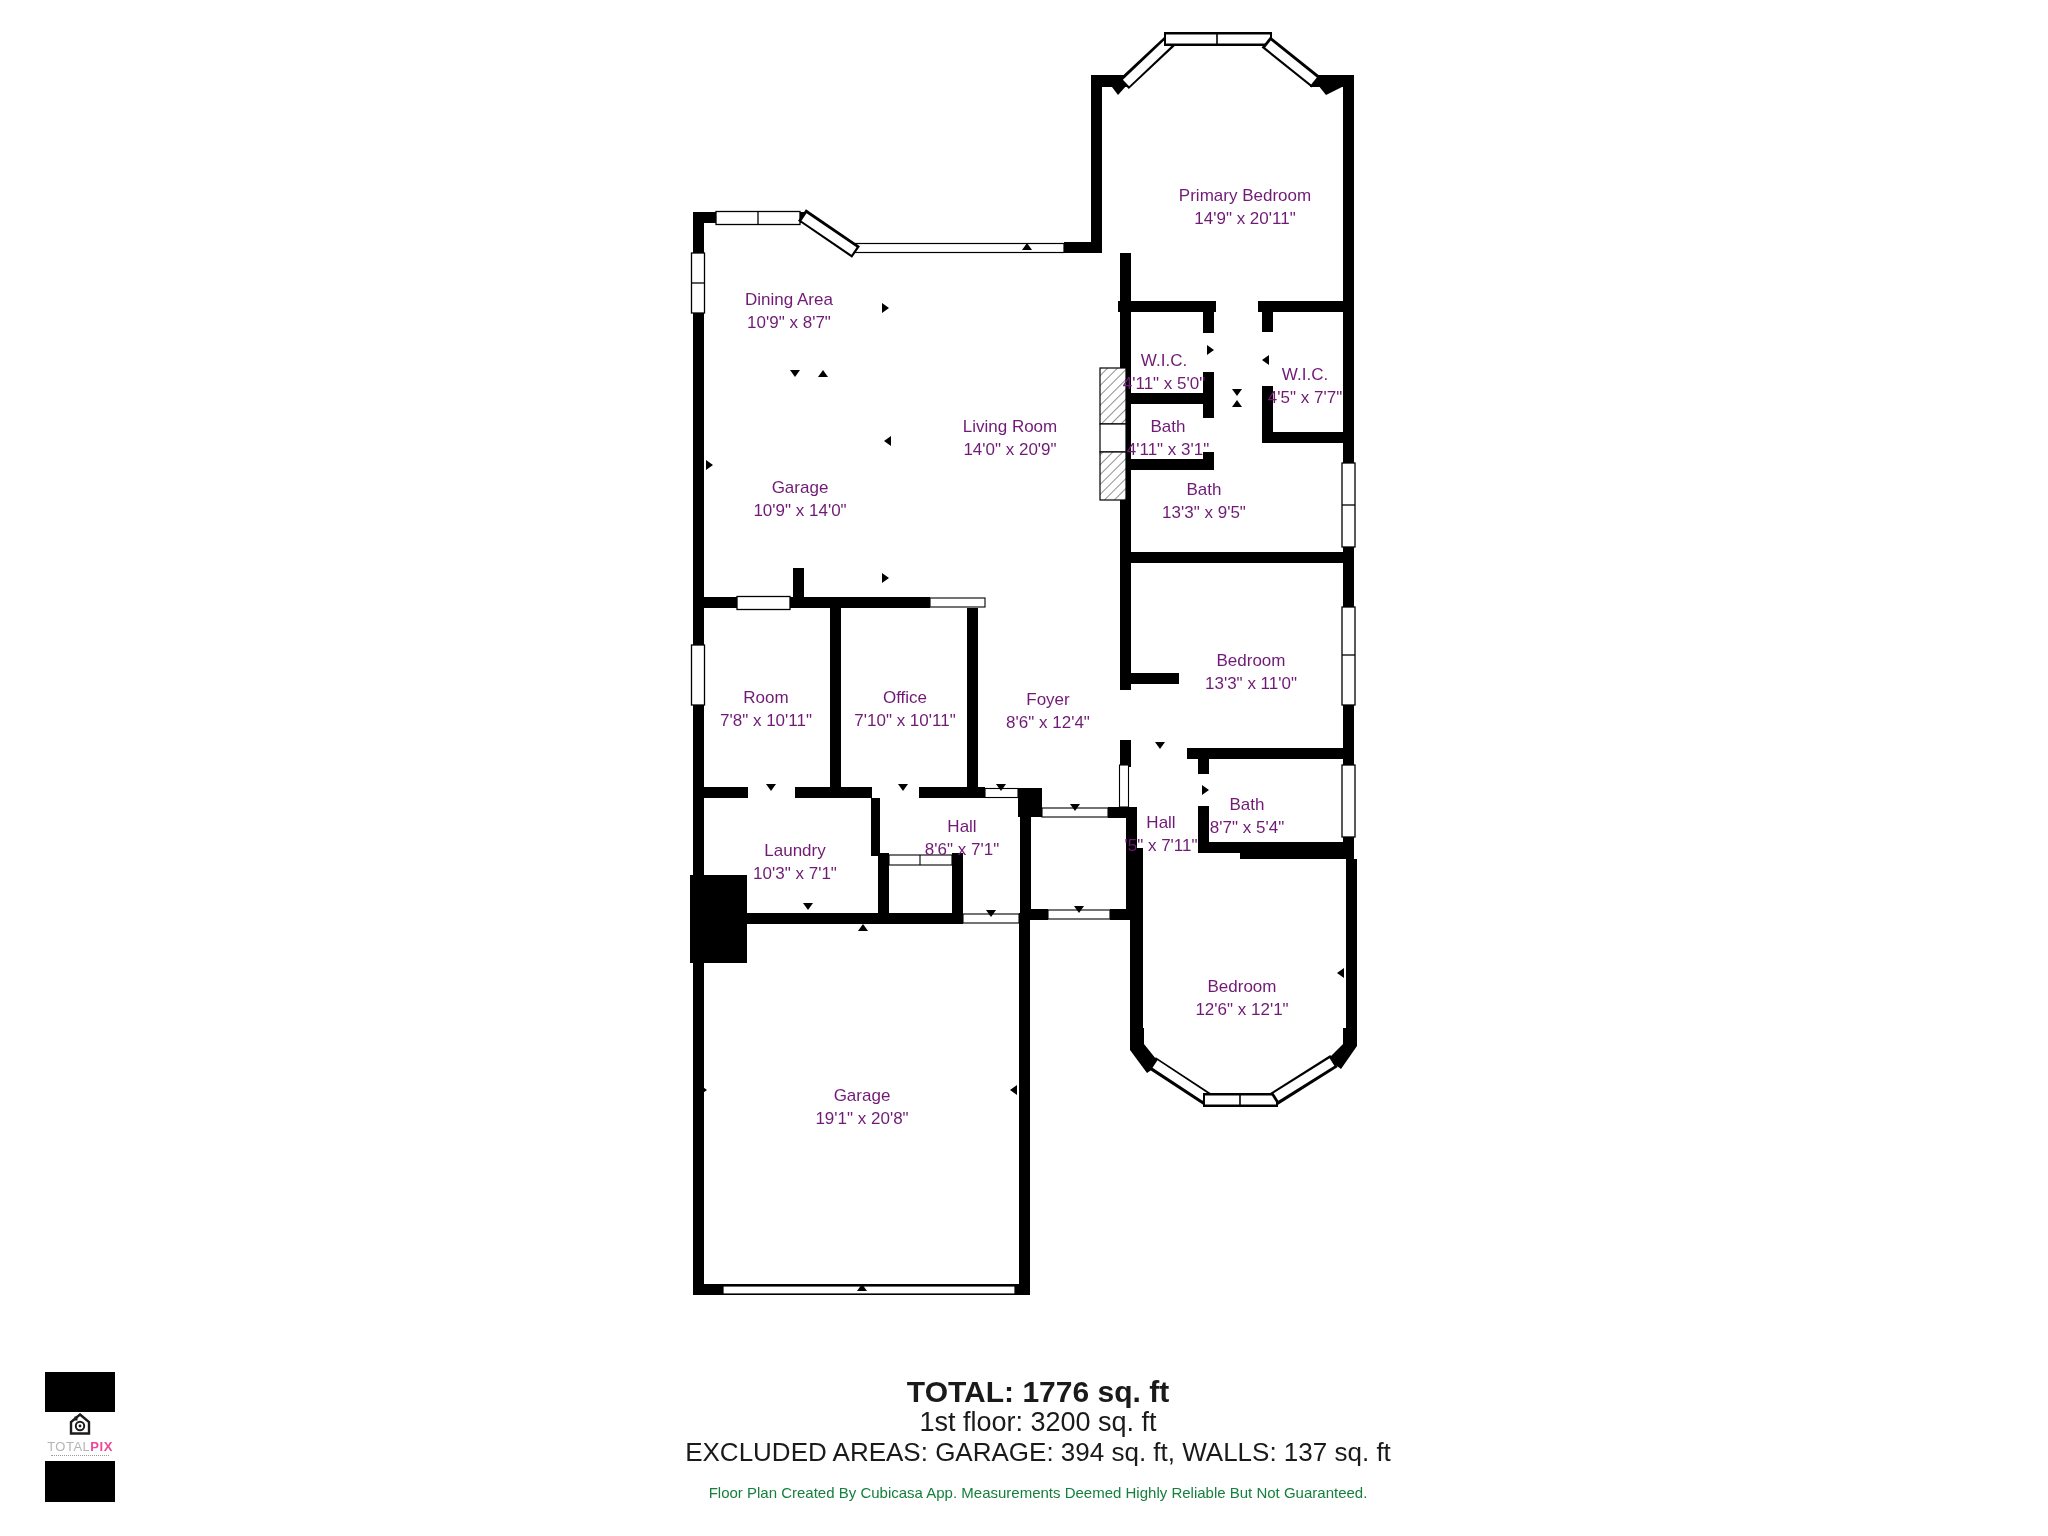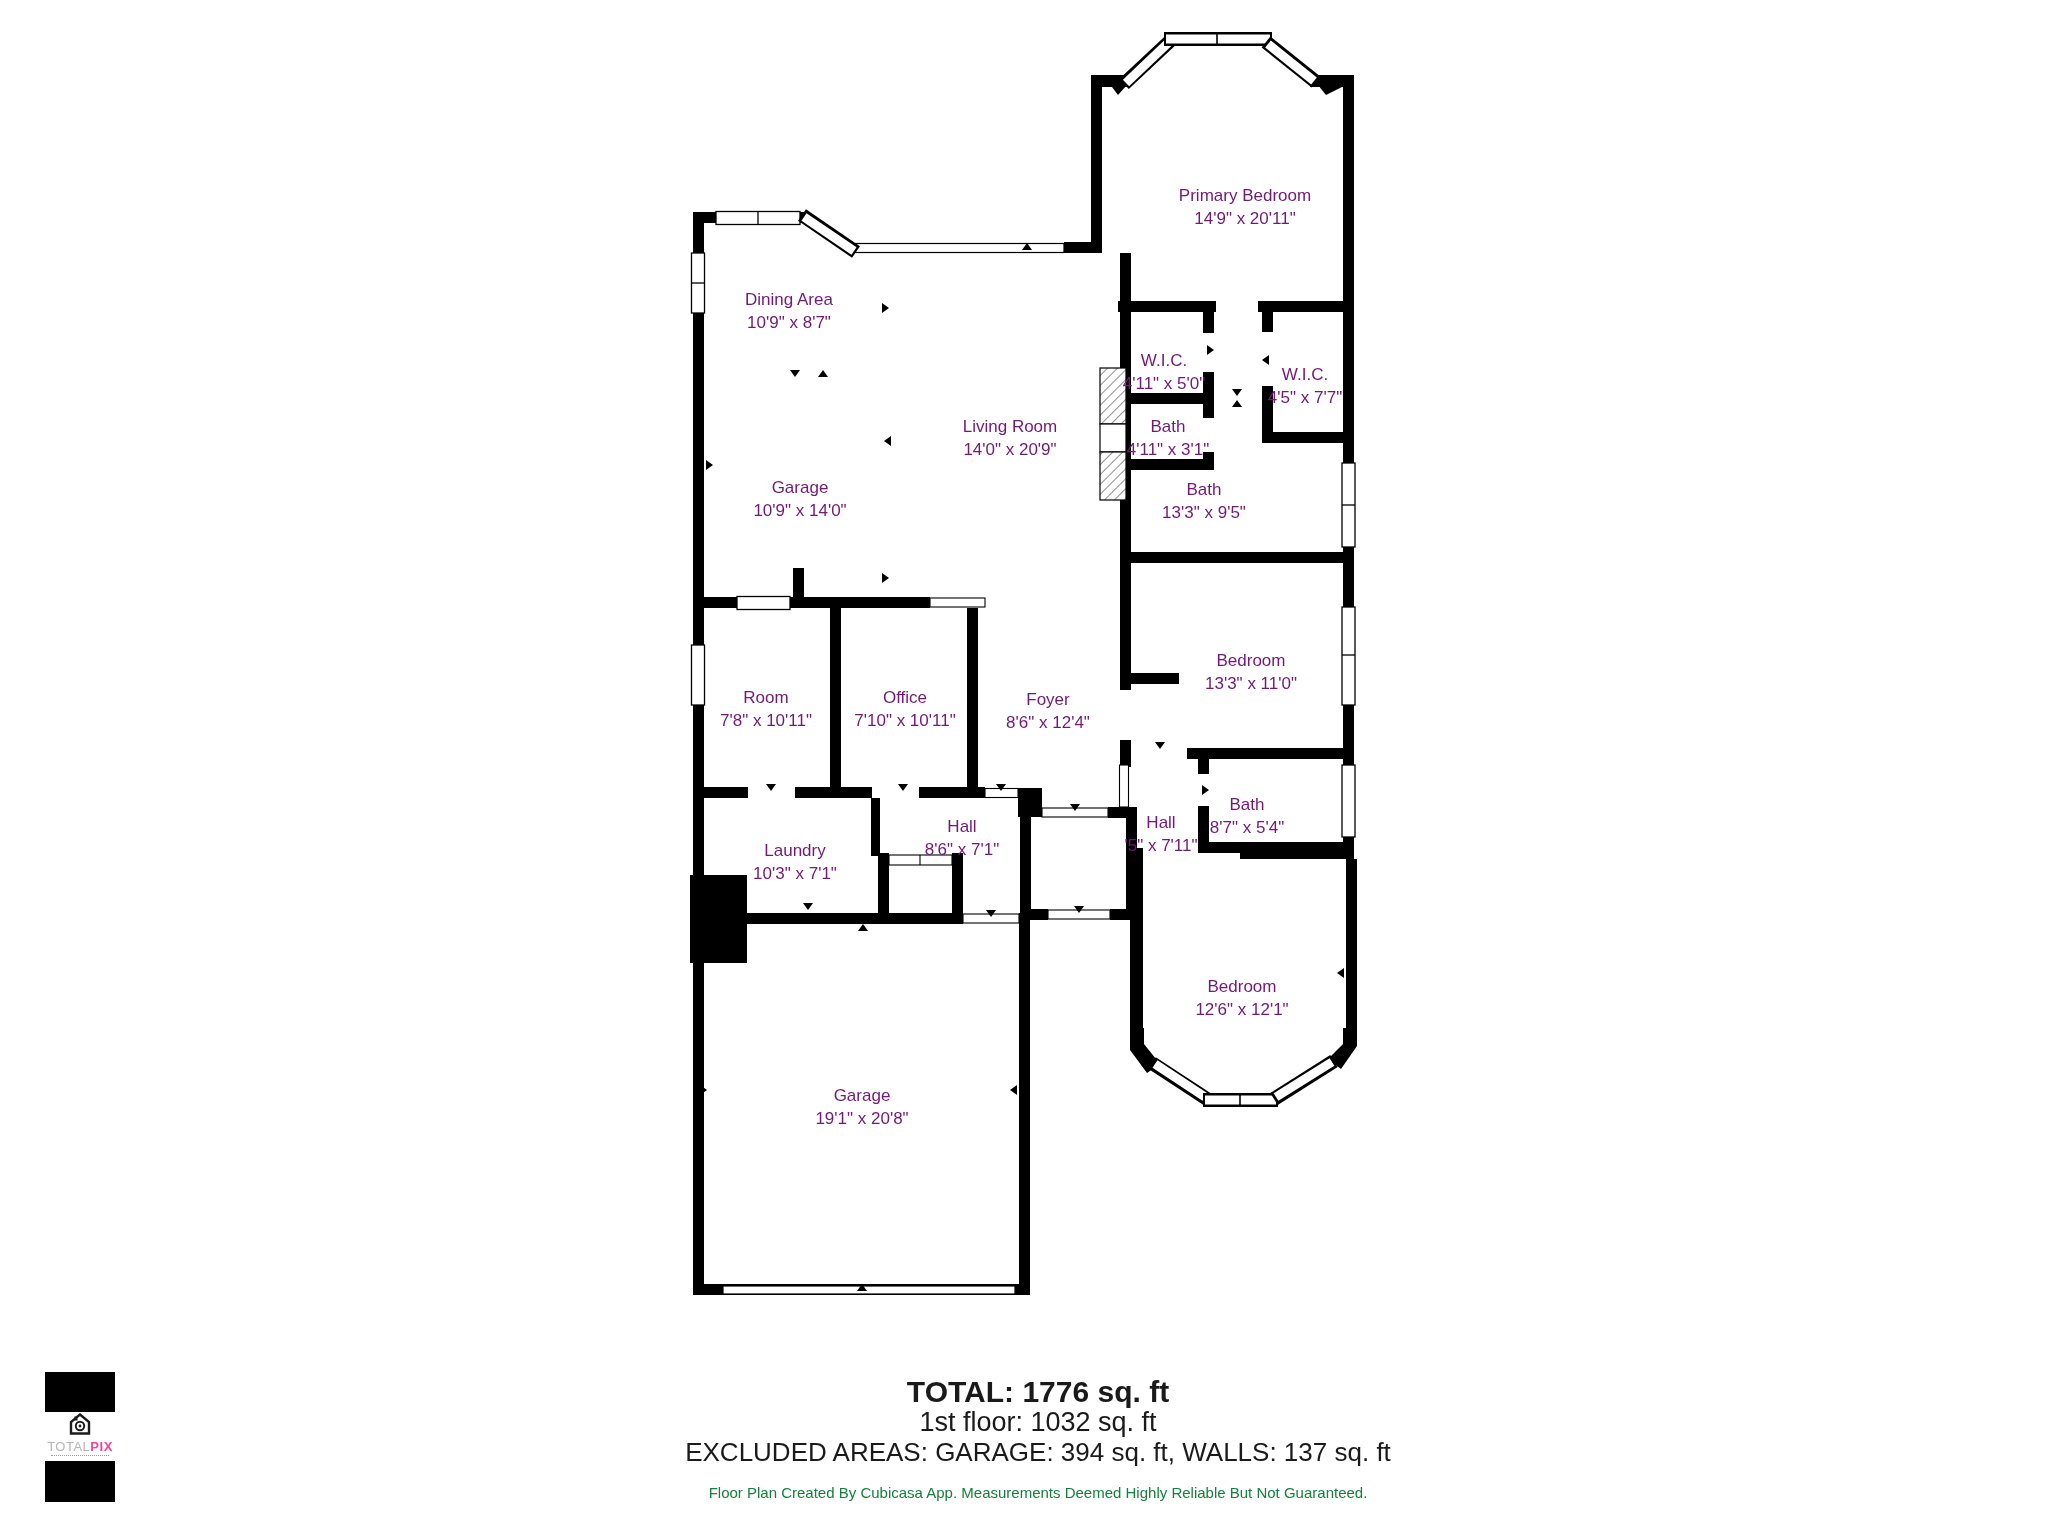--- a/index.html
+++ b/index.html
@@ -290,21 +290,21 @@
     <div>Bedroom</div>
     <div>12'6" x 12'1"</div>
   </div>
   <div class="room-label" style="left:862px;top:1107px">
     <div>Garage</div>
     <div>19'1" x 20'8"</div>
   </div>
 
   <div class="summary">
     <div class="total">TOTAL: 1776 sq. ft</div>
-    <div class="floor1">1st floor: 1032 sq. ft</div>
+    <div class="floor1">1st floor: 3200 sq. ft</div>
     <div class="excluded">EXCLUDED AREAS: GARAGE: 394 sq. ft, WALLS: 137 sq. ft</div>
     <div class="disclaimer">Floor Plan Created By Cubicasa App. Measurements Deemed Highly Reliable But Not Guaranteed.</div>
   </div>
 
   <div class="logo">
     <div class="block"></div>
     <div class="mid">
       <svg width="22" height="22" viewBox="0 0 22 22">
         <rect x="5.5" y="3.5" width="3" height="4" fill="#1c1c1c"></rect>
         <path d="M11 1.5 L20 9 L20 20.5 L2 20.5 L2 9 Z" fill="none" stroke="#1c1c1c" stroke-width="2.4"></path>

